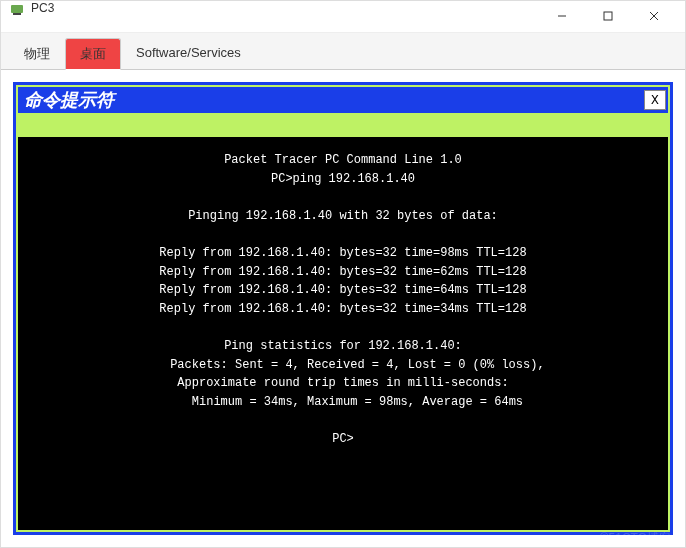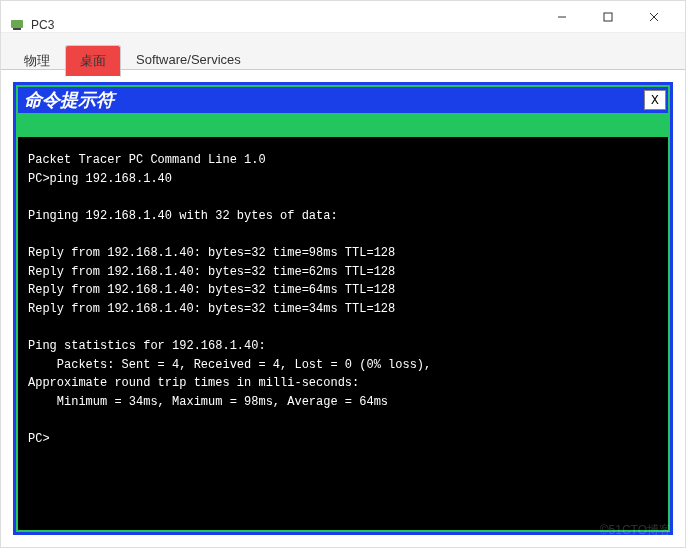--- a/index.html
+++ b/index.html
@@ -14,21 +14,21 @@
       width: 686px;
       height: 548px;
       background: #fff;
       border: 1px solid #ddd;
       display: flex;
       flex-direction: column;
     }
     .titlebar {
       height: 32px;
       display: flex;
-      align-items: flex-end;
+      align-items: flex-start;
       padding: 0 8px;
       background: #fff;
       border-bottom: 1px solid #eee;
     }
     .titlebar .app-icon {
       width: 16px;
       height: 16px;
       margin-right: 6px;
       display: inline-flex;
       align-items: center;
@@ -61,42 +61,43 @@
       font-size: 13px;
       border-bottom: 1px solid #ccc;
     }
     .tab {
       padding: 6px 14px;
       color: #333;
       cursor: pointer;
       border: 1px solid transparent;
       border-bottom: none;
       position: relative;
-      top: 8px;
+      top: 1px;
     }
     .tab.active {
       background: #ef4444;
       border: 1px solid #ccc;
       border-bottom: 1px solid #fff;
       border-radius: 3px 3px 0 0;
       text-align: center;
     }
     .desktop-area {
       flex: 1;
       background: #fff;
       padding: 12px;
     }
     .desktop-frame {
       width: 100%;
       height: 100%;
       border: 3px solid #1a3ee8;
-      background: #22c55e;
+      background: #bef264;
       padding: 2px;
       display: flex;
       flex-direction: column;
+      text-align: center;
     }
     .cmd-titlebar {
       height: 26px;
       background: #1a3ee8;
       display: flex;
       align-items: center;
       padding: 0 2px 0 6px;
     }
     .cmd-title {
       color: #fff;
@@ -127,21 +128,21 @@
       font-size: 12px;
       line-height: 1.55;
       color: #fff;
       overflow: hidden;
       white-space: pre;
       margin-top: 24px;
     }
     .watermark {
       position: absolute;
       right: 14px;
-      bottom: 8px;
+      bottom: 0;
       color: rgba(255,255,255,0.18);
       font-size: 12px;
       font-family: sans-serif;
     }
     .container { position: relative; }
   </style>
 </head>
 <body>
 
 <div class="window container">

